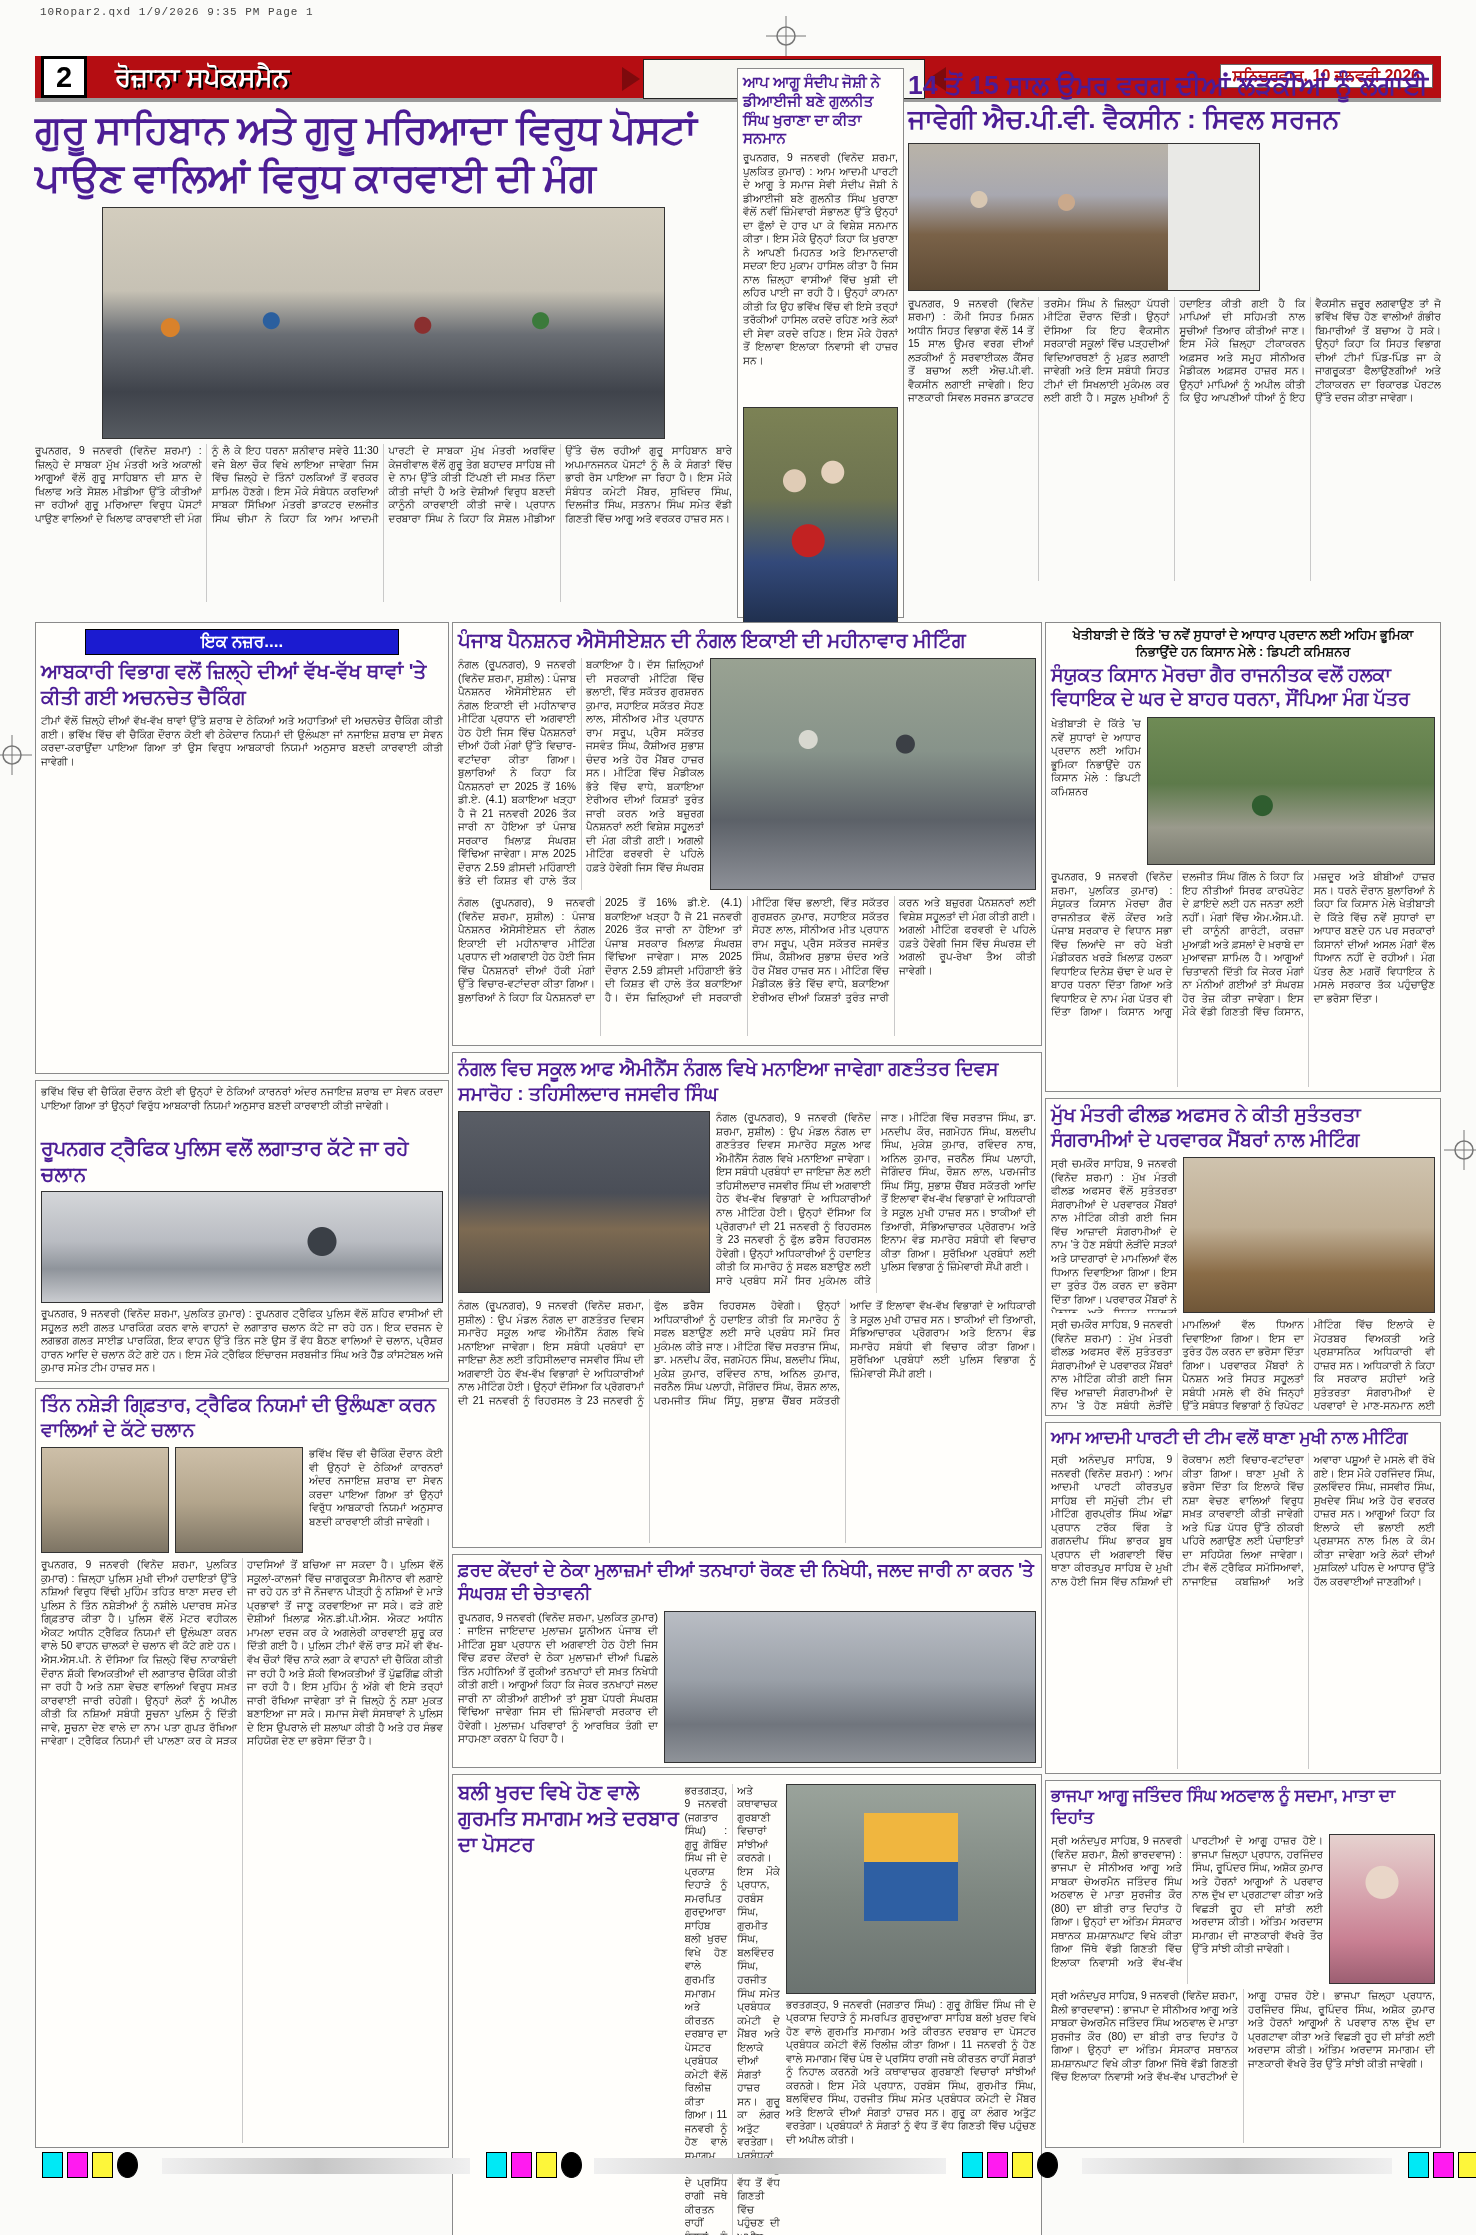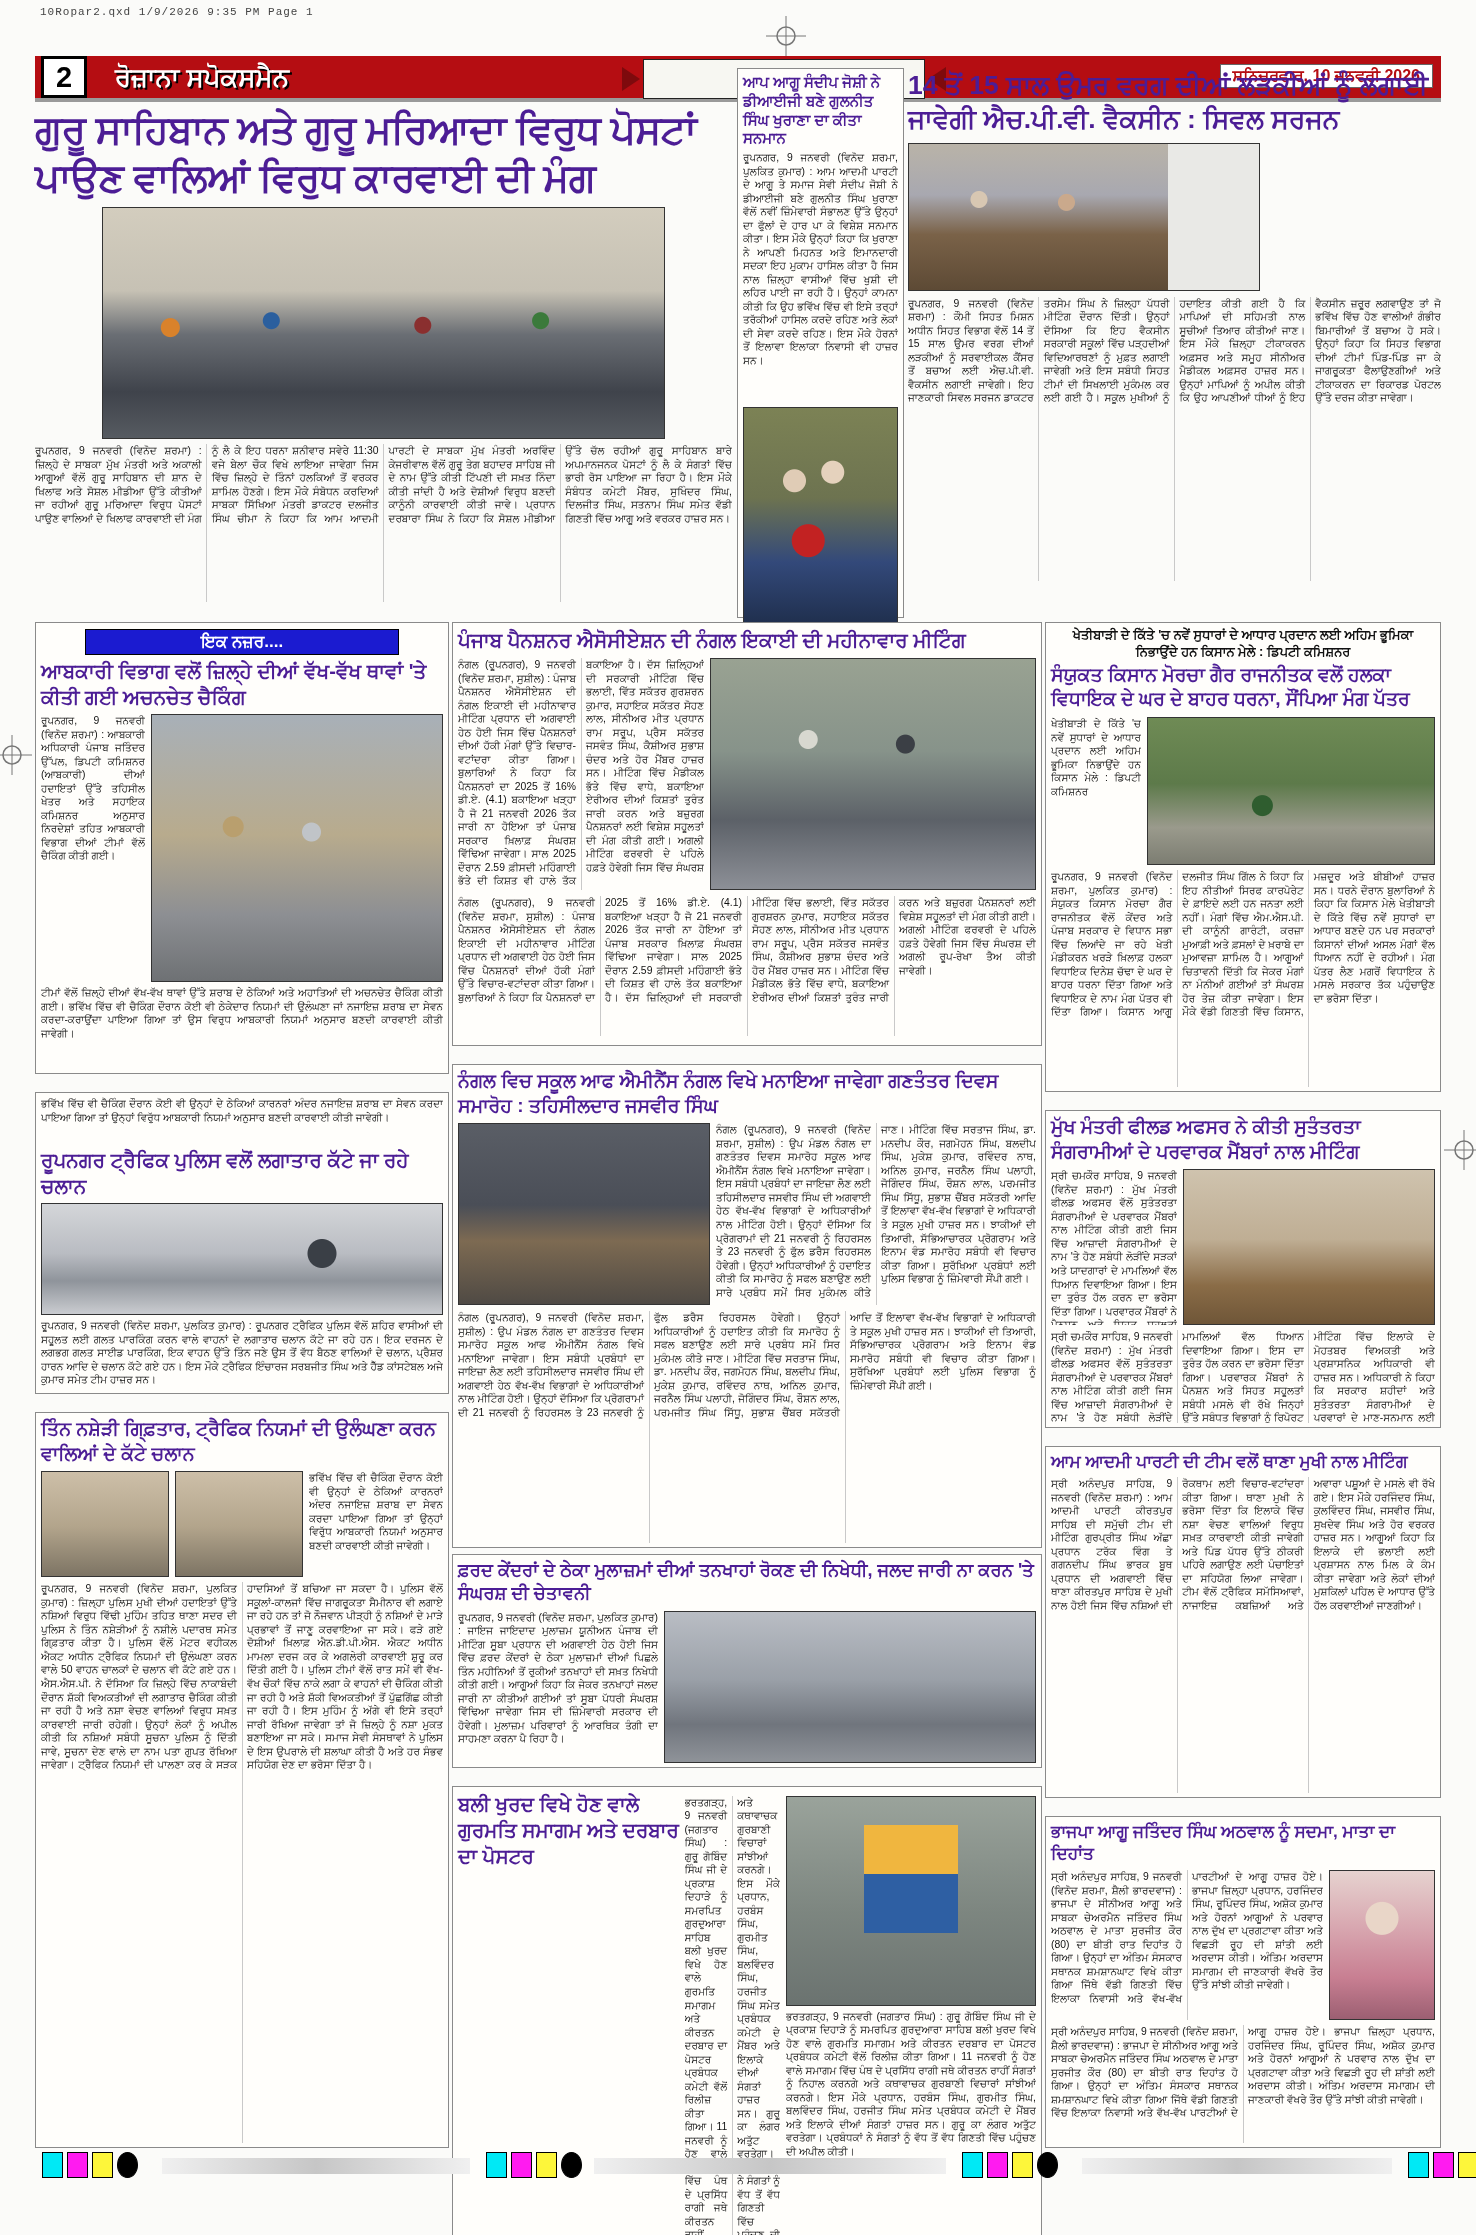--- a/index.html
+++ b/index.html
@@ -74,21 +74,21 @@
   .ph-bali{background-image:
      linear-gradient(180deg,#f0b63f 0 45%,#2e5fa3 45% 100%),
      linear-gradient(180deg,#9aa39b 0%,#7d8680 55%,#6b7370 100%);
      background-size:38% 52%,100% 100%;background-position:50% 28%,0 0;background-repeat:no-repeat;}
   .ph-portrait{background:
      radial-gradient(circle at 50% 32%, #e9d6c8 0 16px, transparent 17px),
      linear-gradient(180deg,#e6d2cf 0%,#d8a7b0 38%,#c87f92 72%,#9c5f72 100%);}
   .ph-addict{background:linear-gradient(180deg,#cdbfa8 0%,#b3a58c 52%,#7d7464 100%);}
   .banner-blue{width:312px;margin:2px auto 3px;background:#1b1bd0;color:#fff;font-size:17px;font-weight:800;
      text-align:center;border:1px solid #000;padding:2px 0;}
-  .stack>*{margin-bottom:18px;}
+  .stack>*{margin-bottom:6px;}
   .stack>*:last-child{margin-bottom:0;}
   
   .graybar{position:absolute;top:2158px;height:16px;background:linear-gradient(90deg,#f0f0f0,#c6c6c6,#f0f0f0);}
   .cmyk{position:absolute;top:2152px;display:flex;gap:4px;}
   .chip{width:21px;height:26px;border:1px solid #000;box-sizing:border-box;}
   .chip-k{border-radius:50%;}
 </style>
 </head>
 <body>
 
@@ -142,24 +142,20 @@
       <div class="ph ph-meeting" style="width:352px;height:148px"></div>
     </div>
     <div class="bt c4" style="height:284px;margin-top:6px">ਰੂਪਨਗਰ, 9 ਜਨਵਰੀ (ਵਿਨੋਦ ਸ਼ਰਮਾ) : ਕੌਮੀ ਸਿਹਤ ਮਿਸ਼ਨ ਅਧੀਨ ਸਿਹਤ ਵਿਭਾਗ ਵੱਲੋਂ 14 ਤੋਂ 15 ਸਾਲ ਉਮਰ ਵਰਗ ਦੀਆਂ ਲੜਕੀਆਂ ਨੂੰ ਸਰਵਾਈਕਲ ਕੈਂਸਰ ਤੋਂ ਬਚਾਅ ਲਈ ਐਚ.ਪੀ.ਵੀ. ਵੈਕਸੀਨ ਲਗਾਈ ਜਾਵੇਗੀ। ਇਹ ਜਾਣਕਾਰੀ ਸਿਵਲ ਸਰਜਨ ਡਾਕਟਰ ਤਰਸੇਮ ਸਿੰਘ ਨੇ ਜ਼ਿਲ੍ਹਾ ਪੱਧਰੀ ਮੀਟਿੰਗ ਦੌਰਾਨ ਦਿੱਤੀ। ਉਨ੍ਹਾਂ ਦੱਸਿਆ ਕਿ ਇਹ ਵੈਕਸੀਨ ਸਰਕਾਰੀ ਸਕੂਲਾਂ ਵਿੱਚ ਪੜ੍ਹਦੀਆਂ ਵਿਦਿਆਰਥਣਾਂ ਨੂੰ ਮੁਫ਼ਤ ਲਗਾਈ ਜਾਵੇਗੀ ਅਤੇ ਇਸ ਸਬੰਧੀ ਸਿਹਤ ਟੀਮਾਂ ਦੀ ਸਿਖਲਾਈ ਮੁਕੰਮਲ ਕਰ ਲਈ ਗਈ ਹੈ। ਸਕੂਲ ਮੁਖੀਆਂ ਨੂੰ ਹਦਾਇਤ ਕੀਤੀ ਗਈ ਹੈ ਕਿ ਮਾਪਿਆਂ ਦੀ ਸਹਿਮਤੀ ਨਾਲ ਸੂਚੀਆਂ ਤਿਆਰ ਕੀਤੀਆਂ ਜਾਣ। ਇਸ ਮੌਕੇ ਜ਼ਿਲ੍ਹਾ ਟੀਕਾਕਰਨ ਅਫ਼ਸਰ ਅਤੇ ਸਮੂਹ ਸੀਨੀਅਰ ਮੈਡੀਕਲ ਅਫ਼ਸਰ ਹਾਜ਼ਰ ਸਨ। ਉਨ੍ਹਾਂ ਮਾਪਿਆਂ ਨੂੰ ਅਪੀਲ ਕੀਤੀ ਕਿ ਉਹ ਆਪਣੀਆਂ ਧੀਆਂ ਨੂੰ ਇਹ ਵੈਕਸੀਨ ਜ਼ਰੂਰ ਲਗਵਾਉਣ ਤਾਂ ਜੋ ਭਵਿੱਖ ਵਿੱਚ ਹੋਣ ਵਾਲੀਆਂ ਗੰਭੀਰ ਬਿਮਾਰੀਆਂ ਤੋਂ ਬਚਾਅ ਹੋ ਸਕੇ। ਉਨ੍ਹਾਂ ਕਿਹਾ ਕਿ ਸਿਹਤ ਵਿਭਾਗ ਦੀਆਂ ਟੀਮਾਂ ਪਿੰਡ-ਪਿੰਡ ਜਾ ਕੇ ਜਾਗਰੂਕਤਾ ਫੈਲਾਉਣਗੀਆਂ ਅਤੇ ਟੀਕਾਕਰਨ ਦਾ ਰਿਕਾਰਡ ਪੋਰਟਲ ਉੱਤੇ ਦਰਜ ਕੀਤਾ ਜਾਵੇਗਾ।</div>
   </section>
 
   <div class="blk stack" style="left:35px;top:622px;width:414px;height:1526px;display:flex;flex-direction:column">
 
     <section class="card" style="height:452px">
       <div class="banner-blue">ਇਕ ਨਜ਼ਰ....</div>
       <h2 class="hl hl-md">ਆਬਕਾਰੀ ਵਿਭਾਗ ਵਲੋਂ ਜ਼ਿਲ੍ਹੇ ਦੀਆਂ ਵੱਖ-ਵੱਖ ਥਾਵਾਂ 'ਤੇ ਕੀਤੀ ਗਈ ਅਚਨਚੇਤ ਚੈਕਿੰਗ</h2>
-      <div class="row" style="margin-top:4px">
-        <div class="bt" style="width:104px;height:268px;flex:none">ਰੂਪਨਗਰ, 9 ਜਨਵਰੀ (ਵਿਨੋਦ ਸ਼ਰਮਾ) : ਆਬਕਾਰੀ ਅਧਿਕਾਰੀ ਪੰਜਾਬ ਜਤਿੰਦਰ ਉੱਪਲ, ਡਿਪਟੀ ਕਮਿਸ਼ਨਰ (ਆਬਕਾਰੀ) ਦੀਆਂ ਹਦਾਇਤਾਂ ਉੱਤੇ ਤਹਿਸੀਲ ਖੇਤਰ ਅਤੇ ਸਹਾਇਕ ਕਮਿਸ਼ਨਰ ਅਨੁਸਾਰ ਨਿਰਦੇਸ਼ਾਂ ਤਹਿਤ ਆਬਕਾਰੀ ਵਿਭਾਗ ਦੀਆਂ ਟੀਮਾਂ ਵੱਲੋਂ ਚੈਕਿੰਗ ਕੀਤੀ ਗਈ।</div>
-        <div class="ph ph-excise" style="flex:1;height:268px"></div>
-      </div>
       <div class="bt" style="height:84px;margin-top:4px">ਟੀਮਾਂ ਵੱਲੋਂ ਜ਼ਿਲ੍ਹੇ ਦੀਆਂ ਵੱਖ-ਵੱਖ ਥਾਵਾਂ ਉੱਤੇ ਸ਼ਰਾਬ ਦੇ ਠੇਕਿਆਂ ਅਤੇ ਅਹਾਤਿਆਂ ਦੀ ਅਚਨਚੇਤ ਚੈਕਿੰਗ ਕੀਤੀ ਗਈ। ਭਵਿੱਖ ਵਿੱਚ ਵੀ ਚੈਕਿੰਗ ਦੌਰਾਨ ਕੋਈ ਵੀ ਠੇਕੇਦਾਰ ਨਿਯਮਾਂ ਦੀ ਉਲੰਘਣਾ ਜਾਂ ਨਜਾਇਜ਼ ਸ਼ਰਾਬ ਦਾ ਸੇਵਨ ਕਰਦਾ-ਕਰਾਉਂਦਾ ਪਾਇਆ ਗਿਆ ਤਾਂ ਉਸ ਵਿਰੁਧ ਆਬਕਾਰੀ ਨਿਯਮਾਂ ਅਨੁਸਾਰ ਬਣਦੀ ਕਾਰਵਾਈ ਕੀਤੀ ਜਾਵੇਗੀ।</div>
     </section>
 
     <section class="card" style="height:302px">
       <div class="bt" style="height:50px">ਭਵਿੱਖ ਵਿੱਚ ਵੀ ਚੈਕਿੰਗ ਦੌਰਾਨ ਕੋਈ ਵੀ ਉਨ੍ਹਾਂ ਦੇ ਠੇਕਿਆਂ ਕਾਰਨਰਾਂ ਅੰਦਰ ਨਜਾਇਜ਼ ਸ਼ਰਾਬ ਦਾ ਸੇਵਨ ਕਰਦਾ ਪਾਇਆ ਗਿਆ ਤਾਂ ਉਨ੍ਹਾਂ ਵਿਰੁੱਧ ਆਬਕਾਰੀ ਨਿਯਮਾਂ ਅਨੁਸਾਰ ਬਣਦੀ ਕਾਰਵਾਈ ਕੀਤੀ ਜਾਵੇਗੀ।</div>
       <h2 class="hl hl-md">ਰੂਪਨਗਰ ਟ੍ਰੈਫਿਕ ਪੁਲਿਸ ਵਲੋਂ ਲਗਾਤਾਰ ਕੱਟੇ ਜਾ ਰਹੇ ਚਲਾਨ</h2>
       <div class="ph ph-traffic" style="width:100%;height:112px;margin:4px 0"></div>
       <div class="bt" style="height:86px">ਰੂਪਨਗਰ, 9 ਜਨਵਰੀ (ਵਿਨੋਦ ਸ਼ਰਮਾ, ਪੁਲਕਿਤ ਕੁਮਾਰ) : ਰੂਪਨਗਰ ਟ੍ਰੈਫਿਕ ਪੁਲਿਸ ਵੱਲੋਂ ਸ਼ਹਿਰ ਵਾਸੀਆਂ ਦੀ ਸਹੂਲਤ ਲਈ ਗਲਤ ਪਾਰਕਿੰਗ ਕਰਨ ਵਾਲੇ ਵਾਹਨਾਂ ਦੇ ਲਗਾਤਾਰ ਚਲਾਨ ਕੱਟੇ ਜਾ ਰਹੇ ਹਨ। ਇਕ ਦਰਜਨ ਦੇ ਲਗਭਗ ਗਲਤ ਸਾਈਡ ਪਾਰਕਿੰਗ, ਇਕ ਵਾਹਨ ਉੱਤੇ ਤਿੰਨ ਜਣੇ ਉਸ ਤੋਂ ਵੱਧ ਬੈਠਣ ਵਾਲਿਆਂ ਦੇ ਚਲਾਨ, ਪ੍ਰੈਸ਼ਰ ਹਾਰਨ ਆਦਿ ਦੇ ਚਲਾਨ ਕੱਟੇ ਗਏ ਹਨ। ਇਸ ਮੌਕੇ ਟ੍ਰੈਫਿਕ ਇੰਚਾਰਜ ਸਰਬਜੀਤ ਸਿੰਘ ਅਤੇ ਹੈੱਡ ਕਾਂਸਟੇਬਲ ਅਜੇ ਕੁਮਾਰ ਸਮੇਤ ਟੀਮ ਹਾਜ਼ਰ ਸਨ।</div>
     </section>
 

